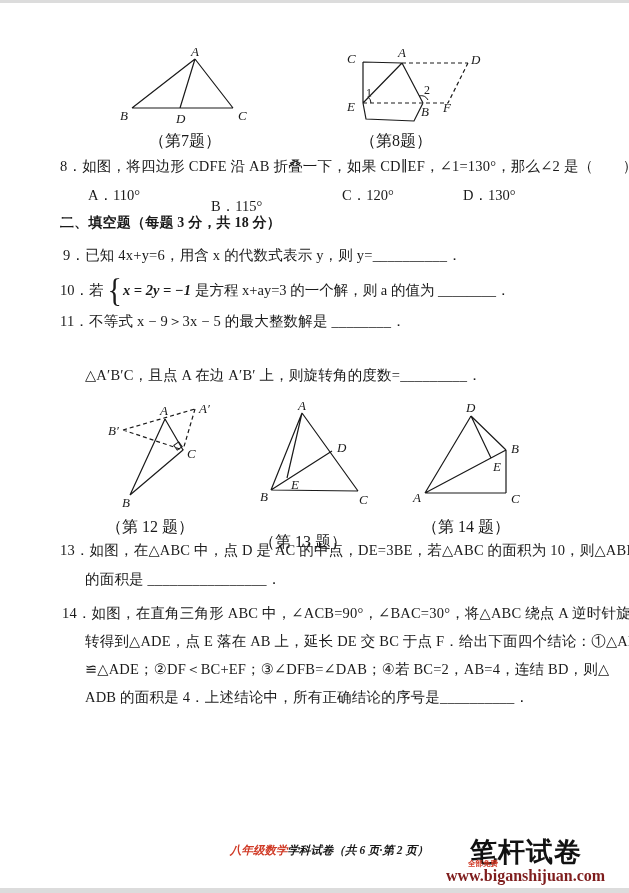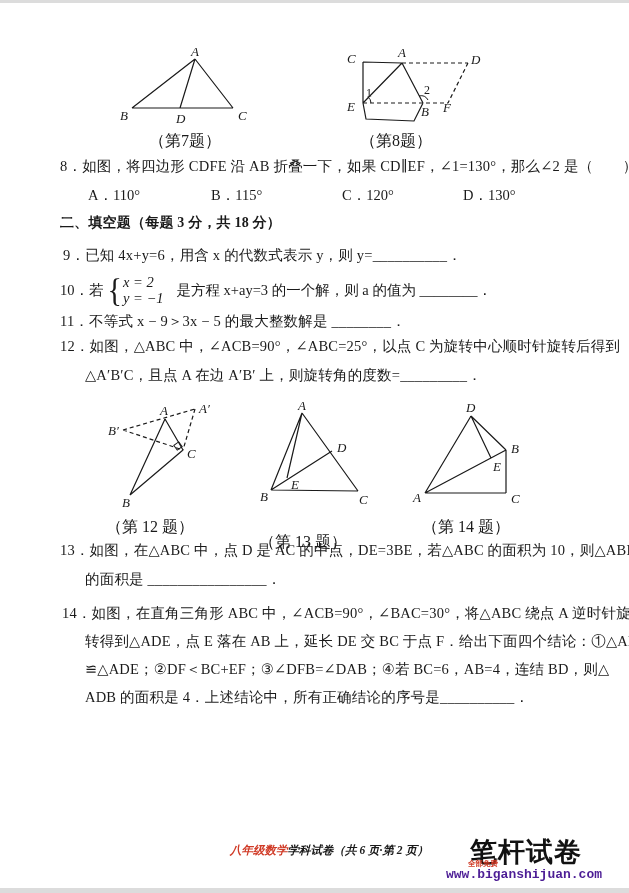--- a/index.html
+++ b/index.html
@@ -13,29 +13,29 @@
   .fig{position:absolute;}
   .fig svg{position:absolute;top:0;left:0;}
   .fig .cap{position:absolute;font-size:16px;width:100px;text-align:center;white-space:nowrap;}
   .vlab{font-family:"Liberation Serif","DejaVu Serif",serif;font-style:italic;font-size:13px;fill:#1a1a1a;}
   .nlab{font-style:normal;font-size:12px;}
   .stroke{stroke:#1a1a1a;stroke-width:1.2;fill:none;}
   .dashed{stroke-dasharray:4 3;}
   .opt{position:absolute;top:186px;font-size:14.5px;white-space:nowrap;}
   .sys{position:absolute;display:flex;align-items:center;font-size:14.5px;white-space:nowrap;}
   .brace{font-size:30px;font-weight:300;margin:0 1px 0 4px;transform:scaleY(1.1);}
-  .cases{display:flex;flex-direction:column;line-height:16px;font-style:italic;margin-right:13px;}
+  .cases{display:flex;flex-direction:row;line-height:16px;font-style:italic;margin-right:4px;font-weight:bold;}
   .footer-line{position:absolute;top:843px;left:230px;font-size:11.5px;font-weight:bold;
                font-style:italic;white-space:nowrap;}
   .footer-line .red{color:#d03a26;}
   .logo-title{position:absolute;top:834px;left:470px;font-size:27px;font-weight:bold;
               font-family:"Liberation Sans","DejaVu Sans",sans-serif;color:#111;white-space:nowrap;letter-spacing:1px;}
   .logo-tag{position:absolute;top:859px;left:453px;font-size:7.5px;font-weight:bold;color:#d03a26;white-space:nowrap;margin-left:15px;}
-  .logo-url{position:absolute;top:867px;left:446px;font-size:13px;font-weight:bold;
-            font-family:Liberation Mono, monospace;color:#4c1d95;white-space:nowrap;}
+  .logo-url{position:absolute;top:867px;left:446px;font-size:16px;font-weight:bold;
+            font-family:Liberation Serif, serif;color:#7f1d1d;white-space:nowrap;}
 </style>
 </head>
 <body>
 
 <div class="page">
   <div class="edge-bar top"></div>
 
   <div class="fig" style="left:100px;top:45px;width:180px;height:105px;">
     <svg width="180" height="82" viewBox="0 0 180 82">
       <path class="stroke" d="M32 63 L133 63 M95 14 L32 63 M95 14 L133 63 M95 14 L80 63"></path>
@@ -60,41 +60,40 @@
       <text class="vlab" x="91" y="71">B</text>
       <text class="vlab" x="113" y="67">F</text>
       <text class="vlab nlab" x="36" y="52">1</text>
       <text class="vlab nlab" x="94" y="49">2</text>
     </svg>
     <div class="cap" style="left:16px;top:86px;">（第8题）</div>
   </div>
 
   <div class="tline" style="left:60px;top:157px;">8．如图，将四边形 CDFE 沿 AB 折叠一下，如果 CD∥EF，∠1=130°，那么∠2 是（　　）</div>
   <div class="opt" style="left:88px;">A．110°</div>
-  <div class="opt" style="left:211px;">B．115°</div>
+  <div class="opt" style="left:211px;margin-top:11px;">B．115°</div>
   <div class="opt" style="left:342px;">C．120°</div>
   <div class="opt" style="left:463px;">D．130°</div>
 
   <div class="tline bold" style="left:60px;top:214px;font-size:14px;">二、填空题（每题 3 分，共 18 分）</div>
 
   <div class="tline" style="left:63px;top:246px;">9．已知 4x+y=6，用含 x 的代数式表示 y，则 y=__________．</div>
 
   <div class="sys" style="left:60px;top:272px;height:36px;">
     <span>10．若</span>
     <span class="brace">{</span>
     <span class="cases">
       <span>x = 2</span>
       <span>y = −1</span>
     </span>
     <span>是方程 x+ay=3 的一个解，则 a 的值为 ________．</span>
   </div>
 
   <div class="tline" style="left:60px;top:312px;">11．不等式 x − 9＞3x − 5 的最大整数解是 ________．</div>
 
-  <div class="tline" style="left:60px;top:337px;">12．如图，△ABC 中，∠ACB=90°，∠ABC=25°，以点 C 为旋转中心顺时针旋转后得到</div>
   <div class="tline" style="left:85px;top:366px;">△A′B′C，且点 A 在边 A′B′ 上，则旋转角的度数=_________．</div>
 
   <div class="fig" style="left:75px;top:400px;width:160px;height:132px;">
     <svg width="160" height="115" viewBox="0 0 160 115">
       <path class="stroke" d="M90 19 L55 95 M90 19 L108 50 M108 50 L55 95"></path>
       <path class="stroke dashed" d="M48 30 L120 9 M48 30 L108 50 M120 9 L108 50"></path>
       <rect class="stroke" style="stroke-width:1;" x="-3" y="-3" width="6" height="6" transform="translate(103,46) rotate(-35)"></rect>
       <text class="vlab" x="85" y="15">A</text>
       <text class="vlab" x="124" y="13">A′</text>
       <text class="vlab" x="33" y="35">B′</text>
@@ -126,21 +125,21 @@
       <text class="vlab" x="106" y="103">C</text>
     </svg>
     <div class="cap" style="left:11px;top:117px;">（第 14 题）</div>
   </div>
 
   <div class="tline" style="left:60px;top:541px;">13．如图，在△ABC 中，点 D 是 AC 的中点，DE=3BE，若△ABC 的面积为 10，则△ABE</div>
   <div class="tline" style="left:85px;top:570px;">的面积是 ________________．</div>
 
   <div class="tline" style="left:62px;top:604px;">14．如图，在直角三角形 ABC 中，∠ACB=90°，∠BAC=30°，将△ABC 绕点 A 逆时针旋</div>
   <div class="tline" style="left:85px;top:632px;">转得到△ADE，点 E 落在 AB 上，延长 DE 交 BC 于点 F．给出下面四个结论：①△ABC</div>
-  <div class="tline" style="left:85px;top:660px;">≌△ADE；②DF＜BC+EF；③∠DFB=∠DAB；④若 BC=6，AB=4，连结 BD，则△</div>
+  <div class="tline" style="left:85px;top:660px;">≌△ADE；②DF＜BC+EF；③∠DFB=∠DAB；④若 BC=2，AB=4，连结 BD，则△</div>
   <div class="tline" style="left:85px;top:688px;">ADB 的面积是 4．上述结论中，所有正确结论的序号是__________．</div>
 
   <div class="footer-line">
     <span class="red">八年级数学</span><span>学科试卷（共 6 页·第 2 页）</span>
   </div>
   <div class="logo-title">笔杆试卷</div>
   <div class="logo-tag">全部免费</div>
   <div class="logo-url">www.biganshijuan.com</div>
 
   <div class="edge-bar bottom"></div>

